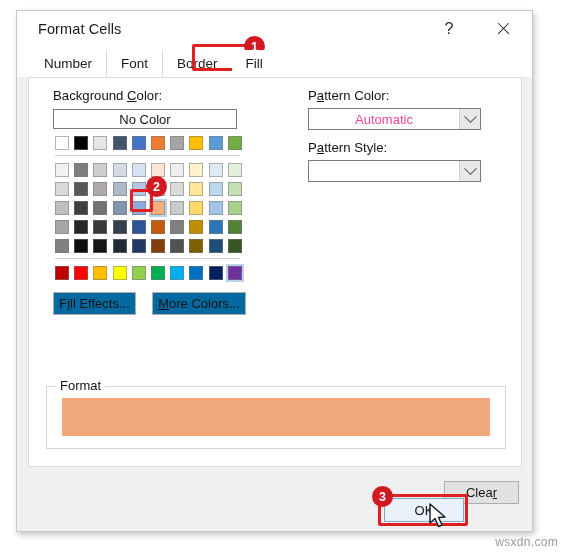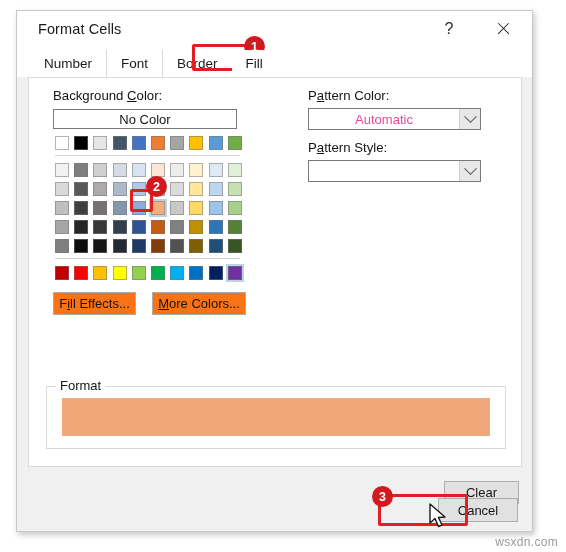--- a/index.html
+++ b/index.html
@@ -166,21 +166,21 @@
   .divider {
     width: 185px; height: 1px;
     background: #d2d2d2;
     margin: 2px 0 7px 0;
   }
 
   
   .pbtn {
     position: absolute;
     height: 23px;
-    background: #f97316;
+    background: #0369a1;
     border: 1px solid #adadad;
     box-sizing: border-box;
     display: flex;
     align-items: center;
     justify-content: center;
     font-size: 13px;
     color: #141414;
   }
   .pbtn.fx { left: 24px; top: 214px; width: 83px; }
   .pbtn.more { left: 123px; top: 214px; width: 94px; }
@@ -479,22 +479,22 @@
 
       <div class="samplebox"></div>
       <div class="samplebox-legend">Format</div>
       <div class="sample-fill" id="sample-fill" style="background: rgb(240, 168, 123);"></div>
     </div>
 
     <div class="clear-btn">
       <span>Clea<u>r</u></span>
     </div>
 
-    <div class="dlg-btn cancel-btn">
-      <span>Cancel</span>
+    <div class="dlg-btn ok-btn">
+      <span>OK</span>
     </div>
   </div>
 
   <div class="redbox" style="left:192px; top:44px; width:72px; height:27px;"></div>
   <div class="badge" style="left:244px; top:36px;">1</div>
 
   <div class="redbox" style="left:130px; top:189px; width:23px; height:23px;"></div>
   <div class="badge" style="left:146px; top:176px;">2</div>
 
   <div class="redbox" style="left:378px; top:494px; width:90px; height:32px;"></div>

